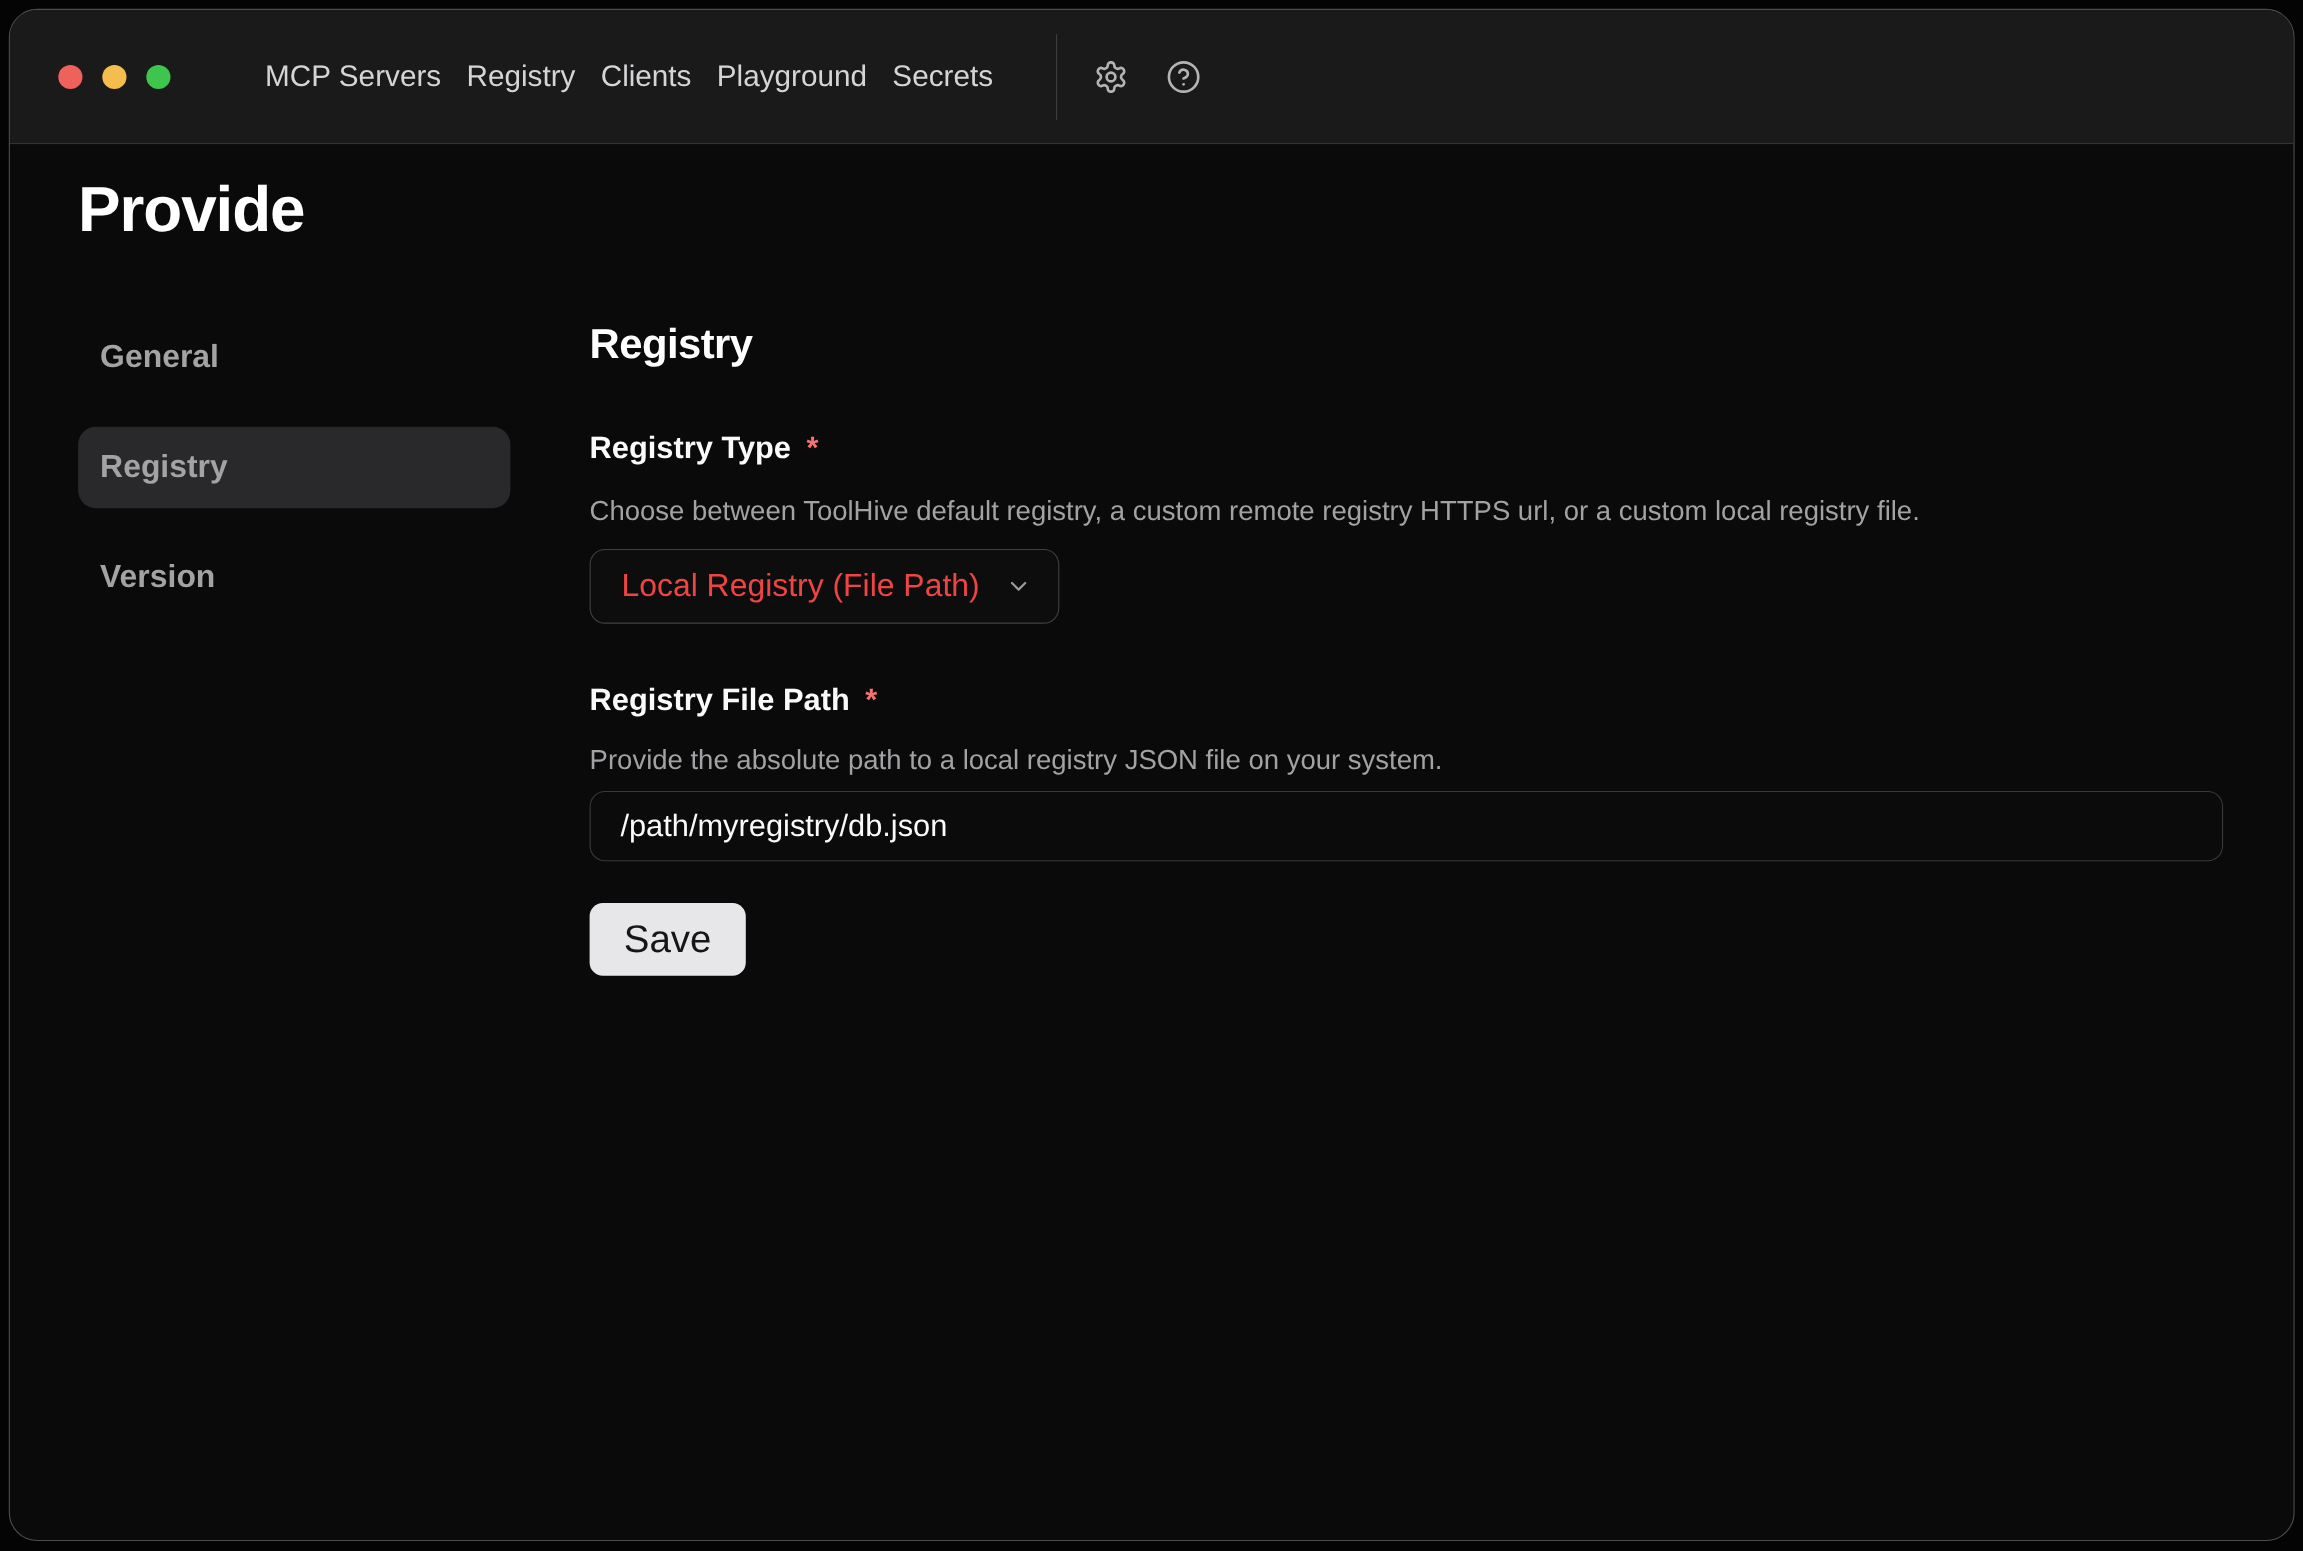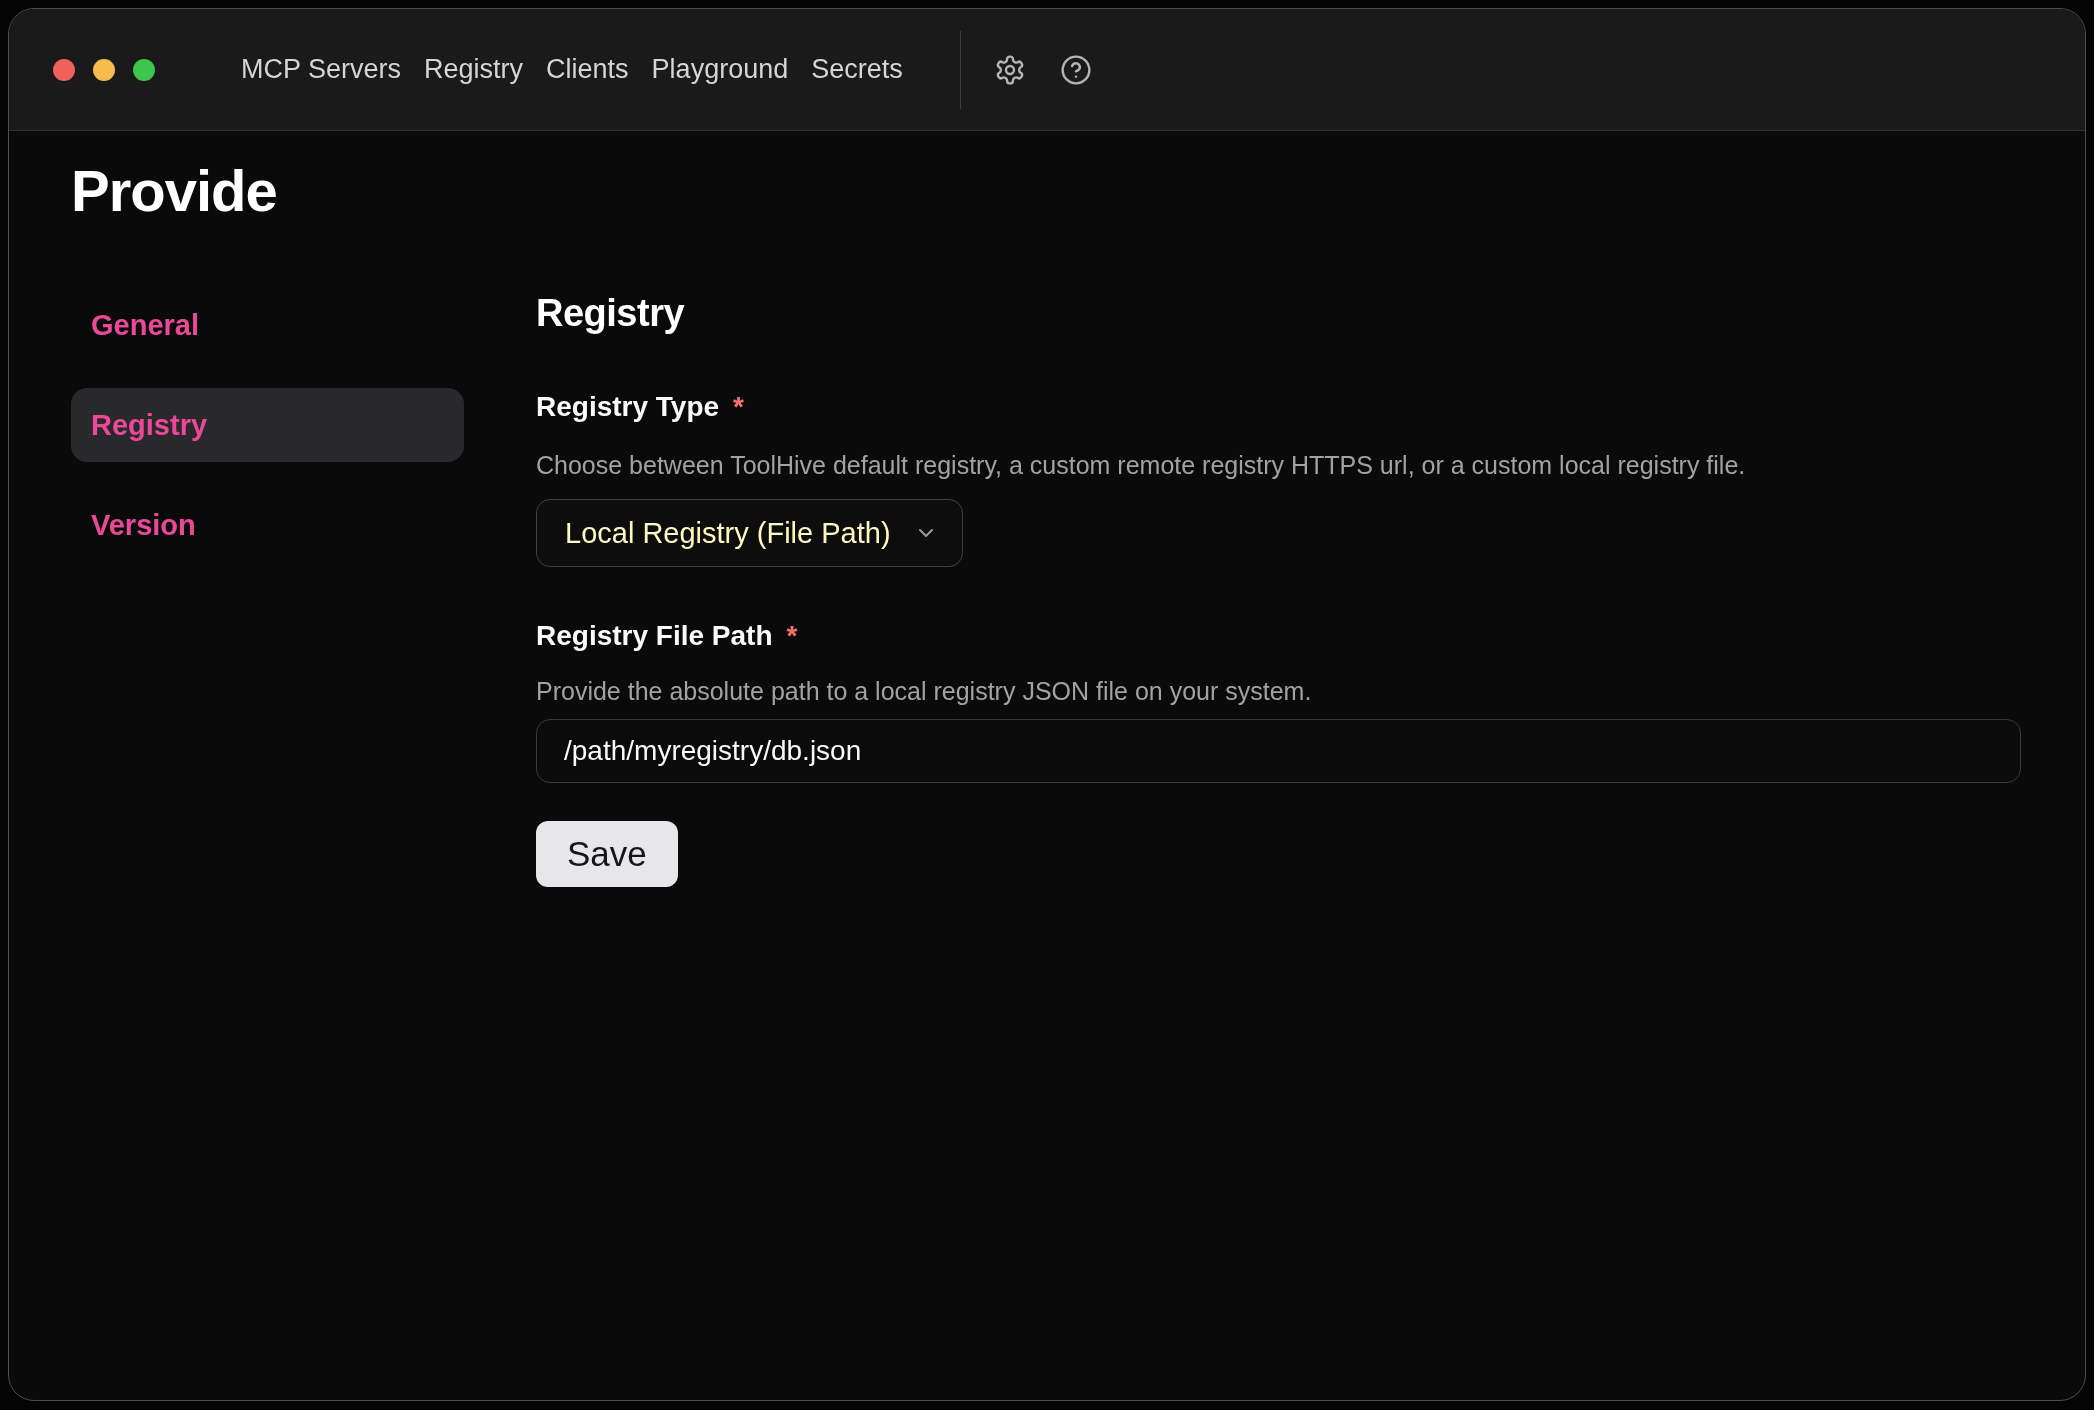--- a/index.html
+++ b/index.html
@@ -53,21 +53,21 @@
     font-size: 58px; font-weight: 700; color: #ffffff;
     letter-spacing: -1px; line-height: 1.1;
   }
   
   .sidebar { position: absolute; left: 62px; top: 279px; width: 393px; }
   .side-item {
     height: 74px; margin-bottom: 26px;
     display: flex; align-items: center;
     padding: 0 20px;
     border-radius: 16px;
-    font-size: 29px; font-weight: 600; color: #ec4899;
+    font-size: 29px; font-weight: 600; color: #a3a3a3;
     cursor: pointer;
   }
   .side-item.active { background: #29292b; }
   
   .main { position: absolute; left: 527px; top: 283px; width: 1485px; }
   .section-heading {
     font-size: 38px; font-weight: 700; color: #ffffff;
     letter-spacing: -0.5px; line-height: 1.15;
   }
   .field-label-row {
@@ -82,21 +82,21 @@
   }
   .helper.tight { margin-top: 20px; }
   .select {
     margin-top: 16px;
     width: 427px; height: 68px;
     display: flex; align-items: center; justify-content: space-between;
     padding: 0 24px 0 28px;
     background: #0d0d0e;
     border: 1px solid #414144;
     border-radius: 14px;
-    color: #fef9c3; font-size: 29px;
+    color: #ef4444; font-size: 29px;
     cursor: pointer;
   }
   .select svg { width: 24px; height: 24px; stroke: #9a9a9c; fill: none;
     stroke-width: 2; stroke-linecap: round; stroke-linejoin: round; flex: 0 0 auto; }
   .text-input {
     display: block;
     margin-top: 10px;
     width: 1485px; height: 64px;
     background: #0b0b0c;
     border: 1px solid #39393c;

